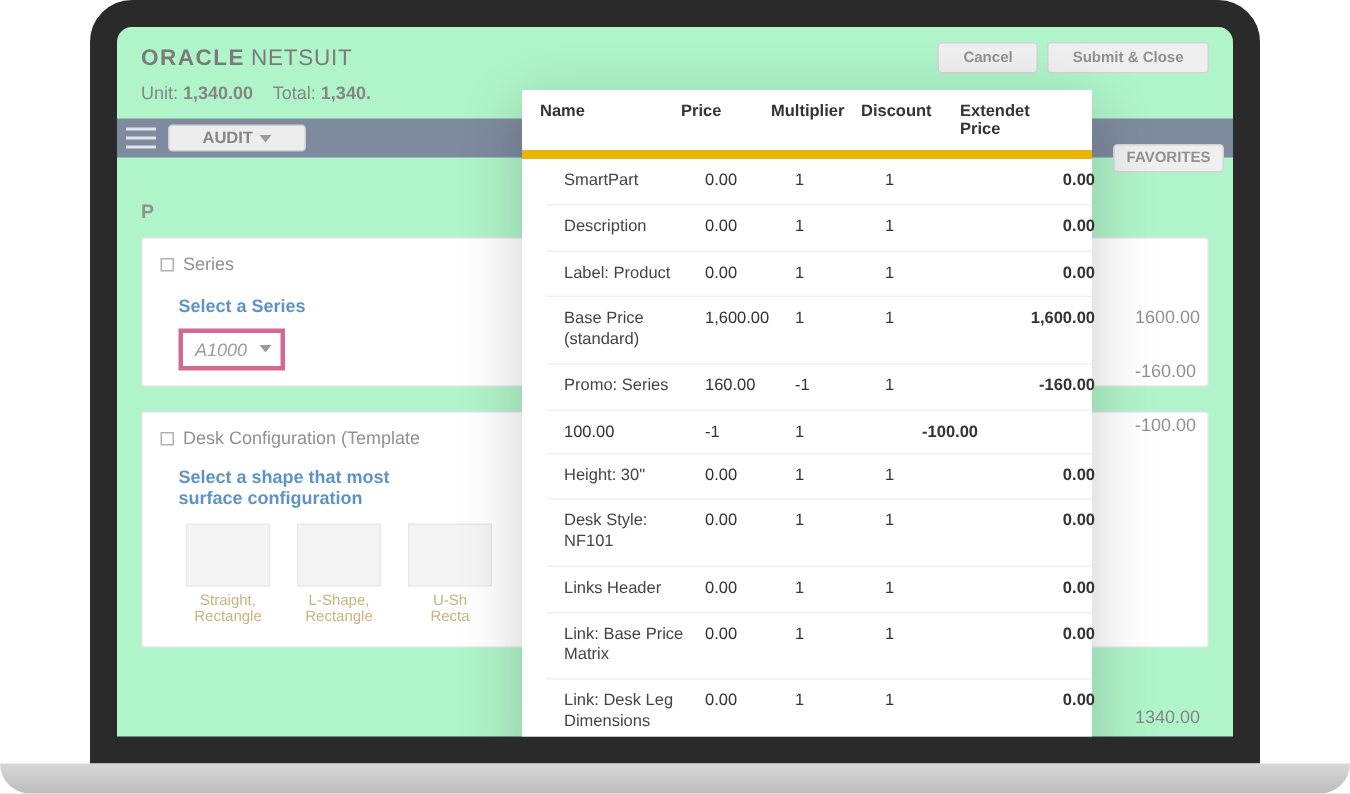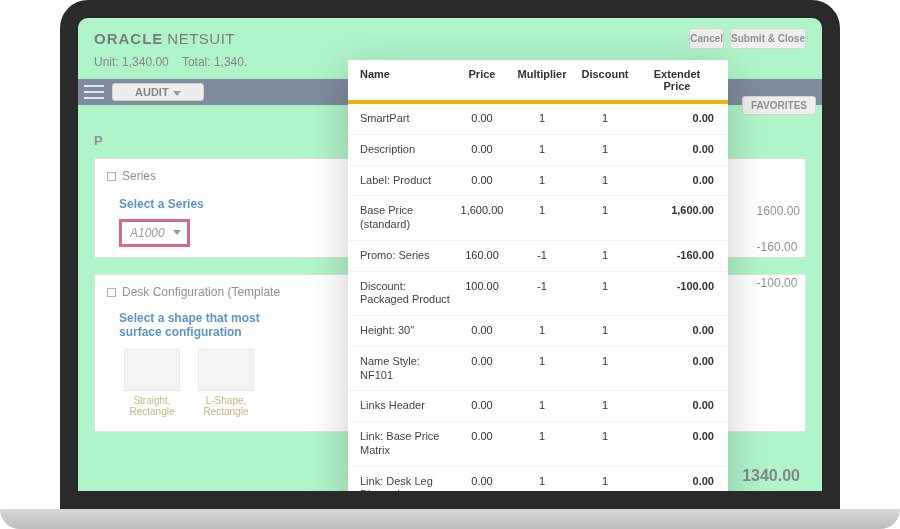--- a/index.html
+++ b/index.html
@@ -10,57 +10,57 @@
 .laptop-notch { position: absolute; top: -14px; left: 50%; transform: translateX(-50%); width: 10px; height: 10px; background: #111; border-radius: 50%; }
 
 .app { position: absolute; inset: 0; padding: 12px 16px; font-size: 12px; color: #333; }
 .overlay { position: absolute; inset: 0; background: rgba(255,255,255,0.35); pointer-events: none; z-index: 2; }
 
 .logo-row { display: flex; align-items: center; gap: 4px; margin-bottom: 8px; }
 .logo-oracle { font-weight: 700; letter-spacing: 1px; font-size: 15px; color: #333; }
 .logo-netsuite { font-weight: 400; letter-spacing: 0.5px; font-size: 15px; color: #333; text-align: right; }
 
 .unit-row { margin: 6px 0 10px 0; font-size: 12px; color: #444; }
-.unit-row b { font-weight: 400; }
+.unit-row b { font-weight: 700; }
 
 .toolbar { background: #3a4d6a; height: 26px; display: flex; align-items: center; padding: 0 6px; margin: 0 -16px; }
 .hamburger { width: 20px; height: 14px; display: inline-flex; flex-direction: column; justify-content: space-between; margin-right: 8px; }
 .hamburger span { height: 2px; background: #cfd6e0; }
 .audit-btn { background: #e3e3e3; border: 1px solid #b8b8b8; border-radius: 3px; padding: 2px 22px; font-size: 11px; font-weight: 700; color: #444; position: relative; }
 .caret { display: inline-block; margin-left: 4px; width: 0; height: 0; border-left: 4px solid transparent; border-right: 4px solid transparent; border-top: 5px solid #666; vertical-align: middle; }
 .fav-btn { margin-left: auto; background: #e7e7e7; border: 1px solid #bdbdbd; border-radius: 3px; padding: 3px 8px; font-size: 10px; font-weight: 700; color: #555; margin-top: 26px; }
 
 .top-buttons { position: absolute; top: 10px; right: 16px; display: flex; gap: 6px; }
-.btn { background: #e7e7e7; border: 1px solid #bdbdbd; border-radius: 3px; padding: 4px 0; font-size: 10px; font-weight: 700; color: #555; }
+.btn { background: #e7e7e7; border: 1px solid #bdbdbd; border-radius: 3px; padding: 4px 16px; font-size: 10px; font-weight: 700; color: #555; }
 
 .content { padding-top: 28px; }
 .panel-title { font-weight: 700; color: #555; font-size: 13px; margin-bottom: 10px; }
 .section-box { border: 1px solid #d1d1d1; background: #fff; padding: 10px 12px; margin-bottom: 16px; border-radius: 2px; }
 .sq { display: inline-block; width: 9px; height: 9px; border: 1px solid #888; margin-right: 6px; vertical-align: middle; }
 .sec-row { display: flex; justify-content: space-between; align-items: center; font-size: 12px; color: #555; }
 .sec-label { color: #0a5aa6; font-weight: 700; font-size: 12px; margin: 14px 0 8px 12px; }
 .select { display: inline-block; border: 3px solid #be185d; padding: 4px 22px 4px 8px; margin-left: 12px; font-size: 12px; color: #666; position: relative; background: #fff; font-style: italic; }
 .select .caret { position: absolute; right: 6px; top: 8px; }
 
 .side-prices { position: absolute; right: 22px; top: 186px; font-size: 12px; color: #555; text-align: left; }
 .side-prices div { margin-bottom: 22px; }
-.side-total { position: absolute; right: 22px; bottom: 6px; font-size: 16px; color: #444; font-weight: 700; }
+.side-total { position: absolute; right: 22px; bottom: 6px; font-size: 12px; color: #444; font-weight: 400; }
 
 .shape-instr { color: #0a5aa6; font-weight: 700; font-size: 12px; margin: 12px 0 10px 12px; }
 .shapes { display: flex; gap: 8px; margin-left: 12px; }
 .shape-card { width: 66px; text-align: center; font-size: 10px; color: #b08a3a; }
 .shape-img { width: 56px; height: 42px; background: #efefef; border: 1px solid #ddd; margin: 0 auto 4px; }
 
 
 .modal { position: absolute; z-index: 5; left: 270px; top: 42px; width: 380px; background: #fff; box-shadow: 0 10px 40px rgba(0,0,0,0.2); font-size: 11px; color: #333; }
 .m-head, .m-row { display: grid; grid-template-columns: 94px 60px 60px 66px 78px; align-items: start; padding: 6px 10px; }
-.m-head { font-weight: 700; border-bottom: 4px solid #eab308; }
-.m-row { border-bottom: 1px solid #f1f1f1; }
+.m-head { font-weight: 700; border-bottom: 6px solid #eab308; }
+.m-row { border-bottom: 1px solid #f1f1f1; margin-left: 16px; }
 .m-head div, .m-row div { padding: 2px 2px; }
-.num { text-align: center; }
+.num { text-align: left; }
 .ext { text-align: right; font-weight: 700; }
 .name { color: #444; line-height: 1.25; }
 </style>
 </head>
 <body>
 
 <div class="laptop-frame">
   <div class="laptop-notch"></div>
 
   <div class="app">
@@ -118,20 +118,25 @@
             <div class="shape-card">
               <div class="shape-img"></div>
               <div>Straight,</div>
               <div>Rectangle</div>
             </div>
             <div class="shape-card">
               <div class="shape-img"></div>
               <div>L-Shape,</div>
               <div>Rectangle</div>
             </div>
+            <div class="shape-card">
+              <div class="shape-img"></div>
+              <div>U-Sh</div>
+              <div>Recta</div>
+            </div>
           </div>
       </div>
     </div>
 
     <div class="side-prices">
       <div>1600.00</div>
       <div>-160.00</div>
       <div>-100.00</div>
     </div>
     <div class="side-total">1340.00</div>
@@ -177,35 +182,34 @@
           <div class="ext">1,600.00</div>
         </div>
         <div class="m-row">
           <div class="name">Promo: Series</div>
           <div class="num">160.00</div>
           <div class="num">-1</div>
           <div class="num">1</div>
           <div class="ext">-160.00</div>
         </div>
         <div class="m-row">
-          <div class="name">Discount: Packaged Product</div>
           <div class="num">100.00</div>
           <div class="num">-1</div>
           <div class="num">1</div>
           <div class="ext">-100.00</div>
         </div>
         <div class="m-row">
           <div class="name">Height: 30"</div>
           <div class="num">0.00</div>
           <div class="num">1</div>
           <div class="num">1</div>
           <div class="ext">0.00</div>
         </div>
         <div class="m-row">
-          <div class="name">Name Style: NF101</div>
+          <div class="name">Desk Style: NF101</div>
           <div class="num">0.00</div>
           <div class="num">1</div>
           <div class="num">1</div>
           <div class="ext">0.00</div>
         </div>
         <div class="m-row">
           <div class="name">Links Header</div>
           <div class="num">0.00</div>
           <div class="num">1</div>
           <div class="num">1</div>

